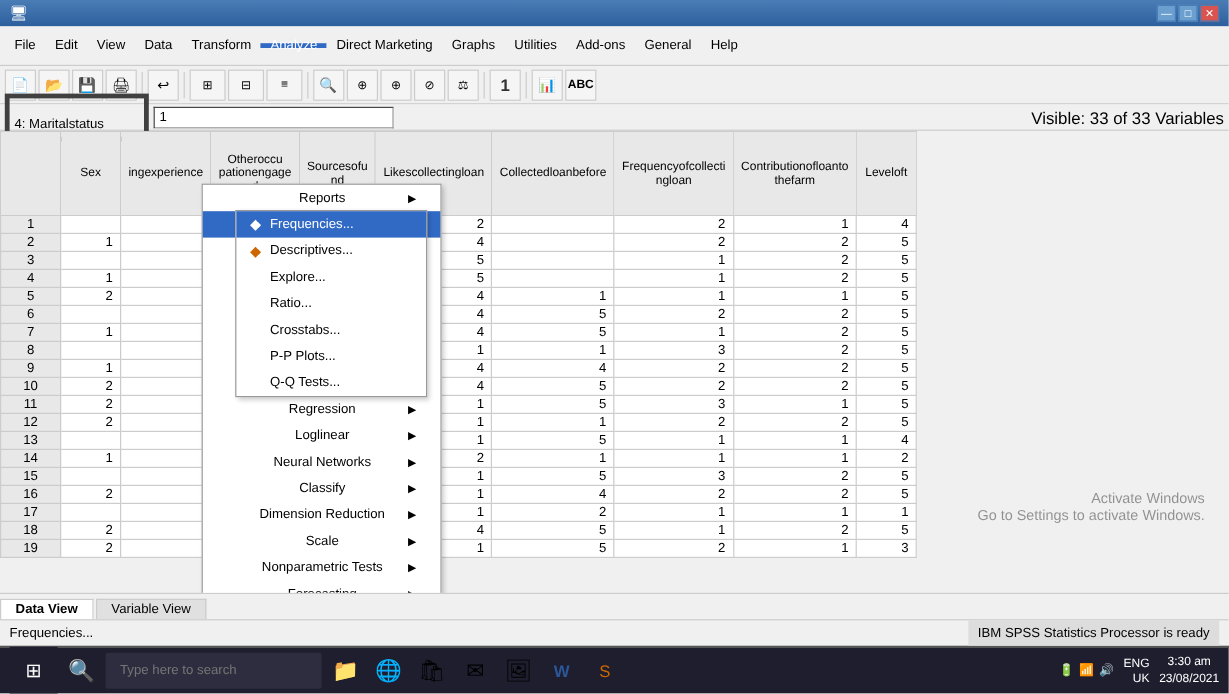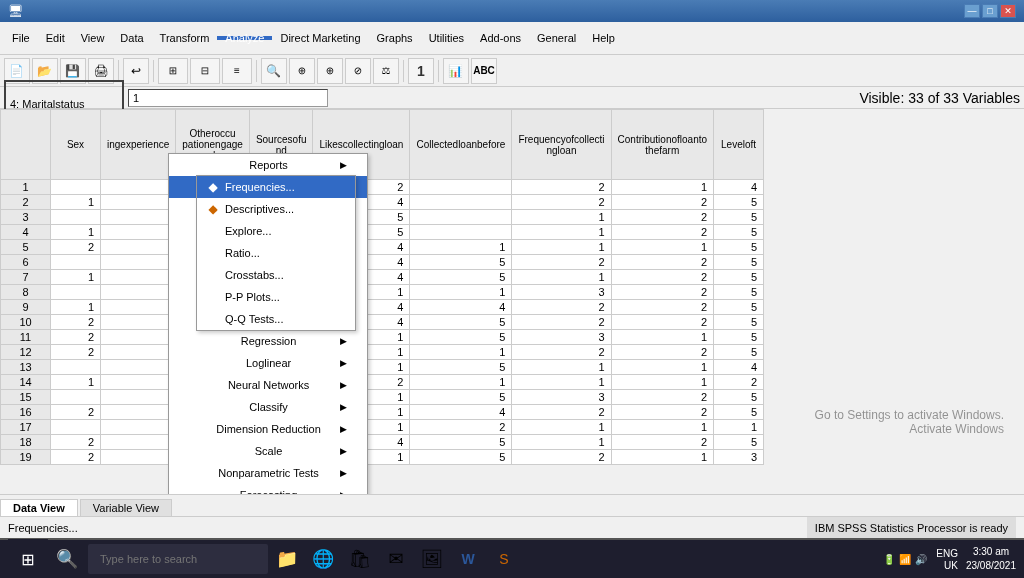--- a/index.html
+++ b/index.html
@@ -16,21 +16,21 @@
     .menu-item { padding: 2px 8px; font-size: 11px; cursor: pointer; height: 100%; display: flex; align-items: center; }
     .menu-item.active { background: #316ac5; color: white; }
     
     
     .toolbar { background: #f0f0f0; border-bottom: 1px solid #ccc; height: 32px; display: flex; align-items: center; padding: 2px 4px; gap: 2px; }
     .toolbar-btn { width: 26px; height: 26px; background: #f5f5f5; border: 1px solid #ccc; display: flex; align-items: center; justify-content: center; cursor: pointer; font-size: 12px; }
     .toolbar-sep { width: 1px; height: 22px; background: #ccc; margin: 0 2px; }
     
     
     .var-bar { background: #f0f0f0; border-bottom: 1px solid #ccc; height: 22px; display: flex; align-items: center; padding: 0 4px; gap: 4px; font-size: 11px; }
-    .var-input { border: 2px solid #404040; height: 18px; padding: 16px 4px; font-size: 11px; width: 120px; }
+    .var-input { border: 4px solid #404040; height: 18px; padding: 16px 4px; font-size: 11px; width: 120px; }
     .var-right { margin-left: auto; font-size: 14px; }
     .grid-container { flex: 1; overflow: auto; position: relative; }
     .data-table { border-collapse: collapse; font-size: 11px; }
     .data-table th { background: #e8e8e8; border: 1px solid #ccc; padding: 18px 6px; text-align: center; font-weight: normal; min-width: 50px; position: sticky; top: 0; z-index: 2; white-space: nowrap; font-size: 10px; }
     .data-table th.row-header { min-width: 35px; background: #e8e8e8; }
     .data-table td { border: 1px solid #ccc; padding: 1px 6px; text-align: right; min-width: 50px; background: white; white-space: nowrap; font-size: 11px; }
     .data-table td.row-num { background: #e8e8e8; text-align: center; font-size: 11px; }
     
     
     .bottom-tabs { height: 22px; display: flex; align-items: flex-end; background: #f0f0f0; border-top: 1px solid #ccc; }
@@ -494,22 +494,22 @@
             <span>P-P Plots...</span>
           </div>
           <div class="m-item">
             <span class="m-icon"></span>
             <span>Q-Q Tests...</span>
           </div>
         </div>
     </div>
 
     <div class="windows-activation">
+      <div>Activate Windows</div>
       <div>Go to Settings to activate Windows.</div>
-      <div>Activate Windows</div>
     </div>
   </div>
 
   <div class="bottom-tabs">
     <div class="tab active">Data View</div>
     <div class="tab">Variable View</div>
   </div>
 
   <div class="status-bar">
     <span>Frequencies...</span>

